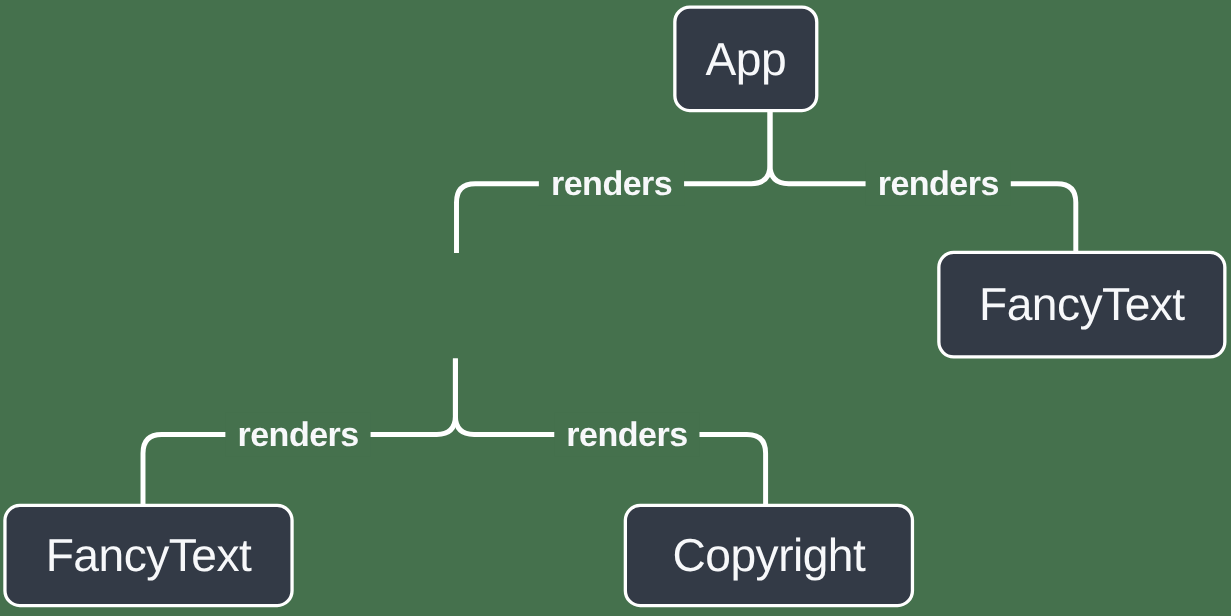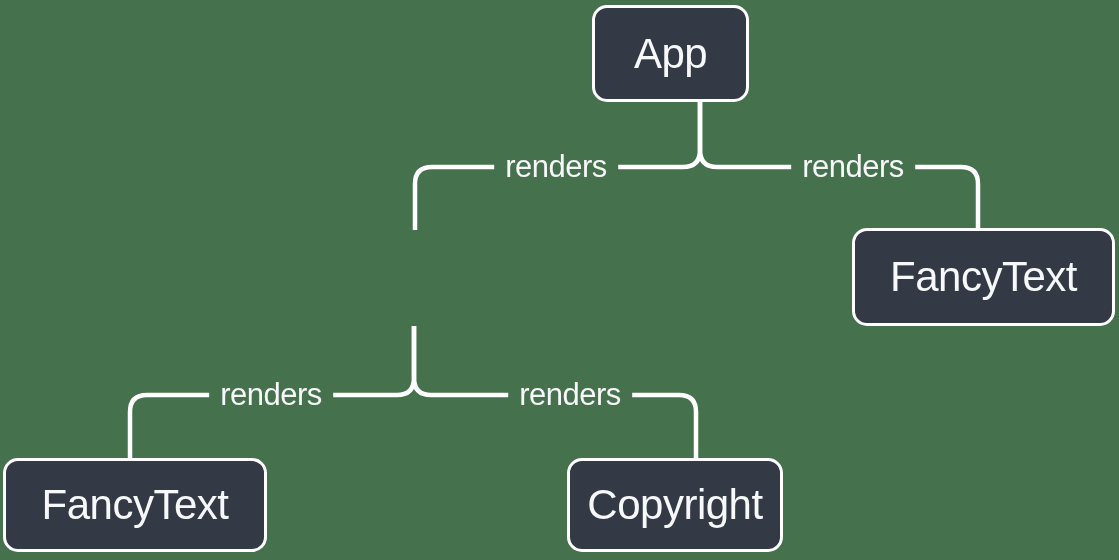--- a/index.html
+++ b/index.html
@@ -44,30 +44,30 @@
     font-weight: 500;
     letter-spacing: -0.5px;
     white-space: nowrap;
   }
   .edge-label {
     position: absolute;
     transform: translate(-50%, -50%);
     background: var(--background);
     color: var(--text);
     font-size: 31px;
-    font-weight: 400;
+    font-weight: 700;
     letter-spacing: -0.5px;
     padding: 2px 11px;
     white-space: nowrap;
   }
-  .node-app        { left: 592px; top: 5px;   width: 157px; height: 97px; }
+  .node-app        { left: 612px; top: 5px;   width: 132px; height: 97px; }
   .node-ig         { left: 197px; top: 228px; width: 461px; height: 100px; }
   .node-ft-top     { left: 852px; top: 228px; width: 263px; height: 98px; }
   .node-ft-bottom  { left: 3px;   top: 458px; width: 264px; height: 94px; }
-  .node-copyright  { left: 567px; top: 458px; width: 216px; height: 94px; }
+  .node-copyright  { left: 567px; top: 458px; width: 264px; height: 94px; }
   .label-1-left  { left: 556px; top: 167px; }
   .label-1-right { left: 853px; top: 167px; }
   .label-2-left  { left: 271px; top: 395px; }
   .label-2-right { left: 570px; top: 395px; }
 </style>
 </head>
 <body>
 
 <div class="canvas">
 

